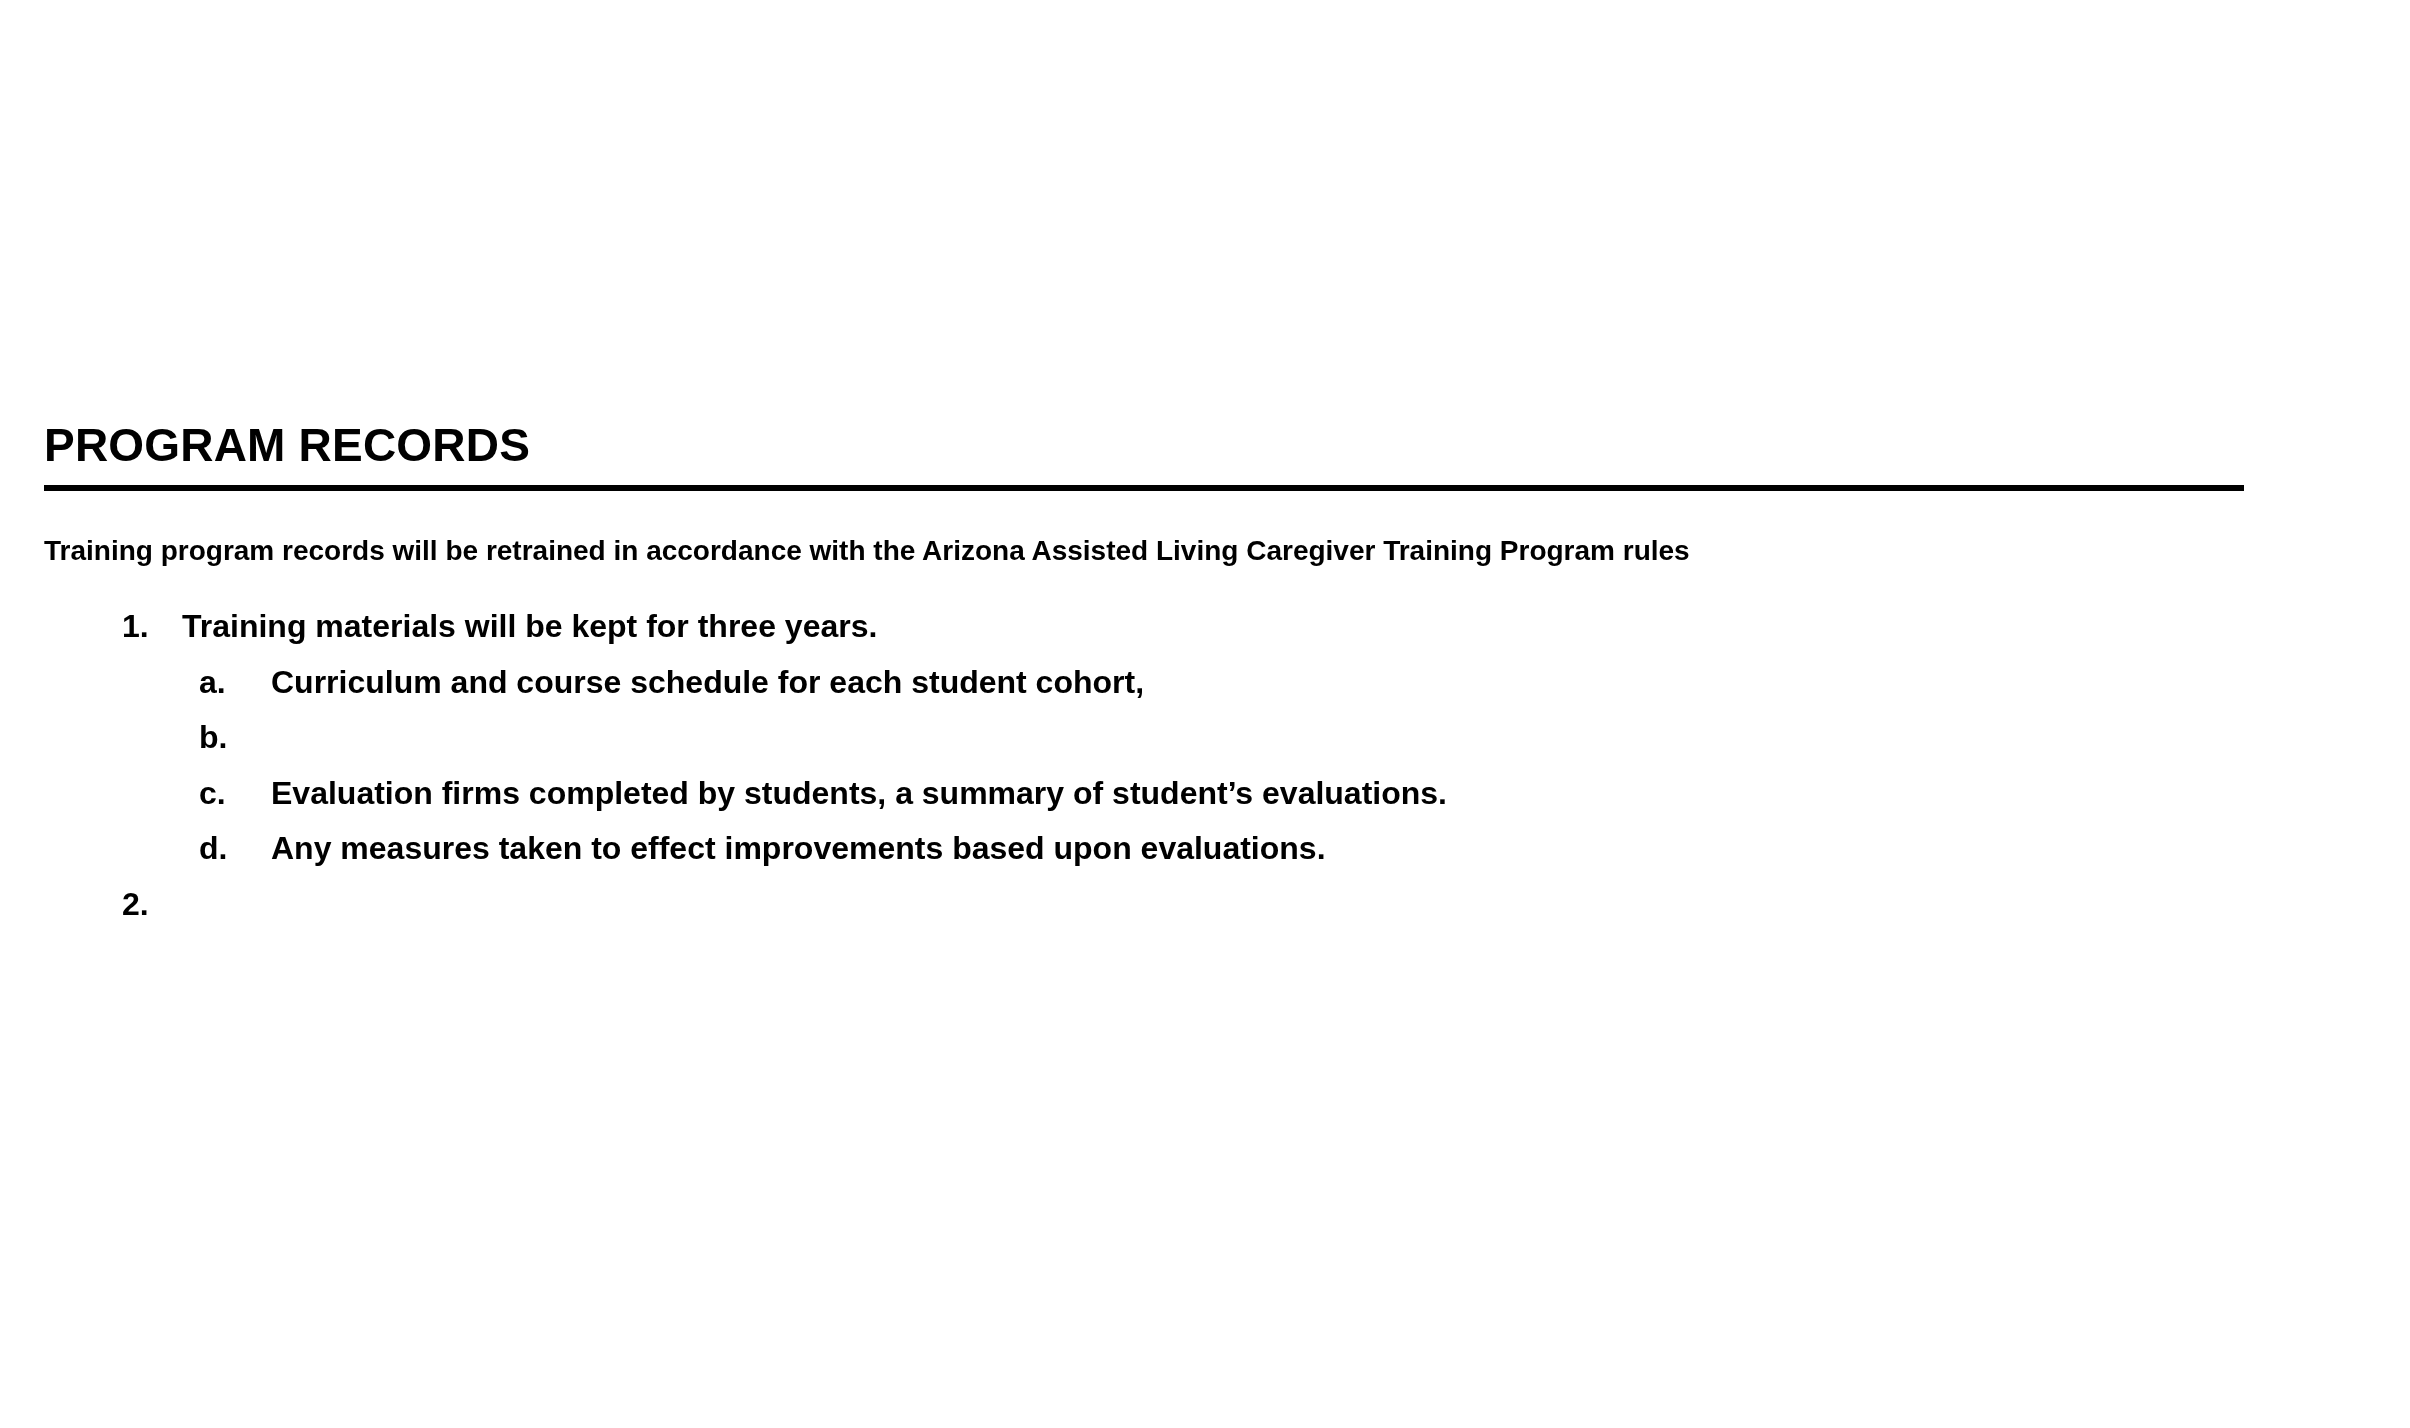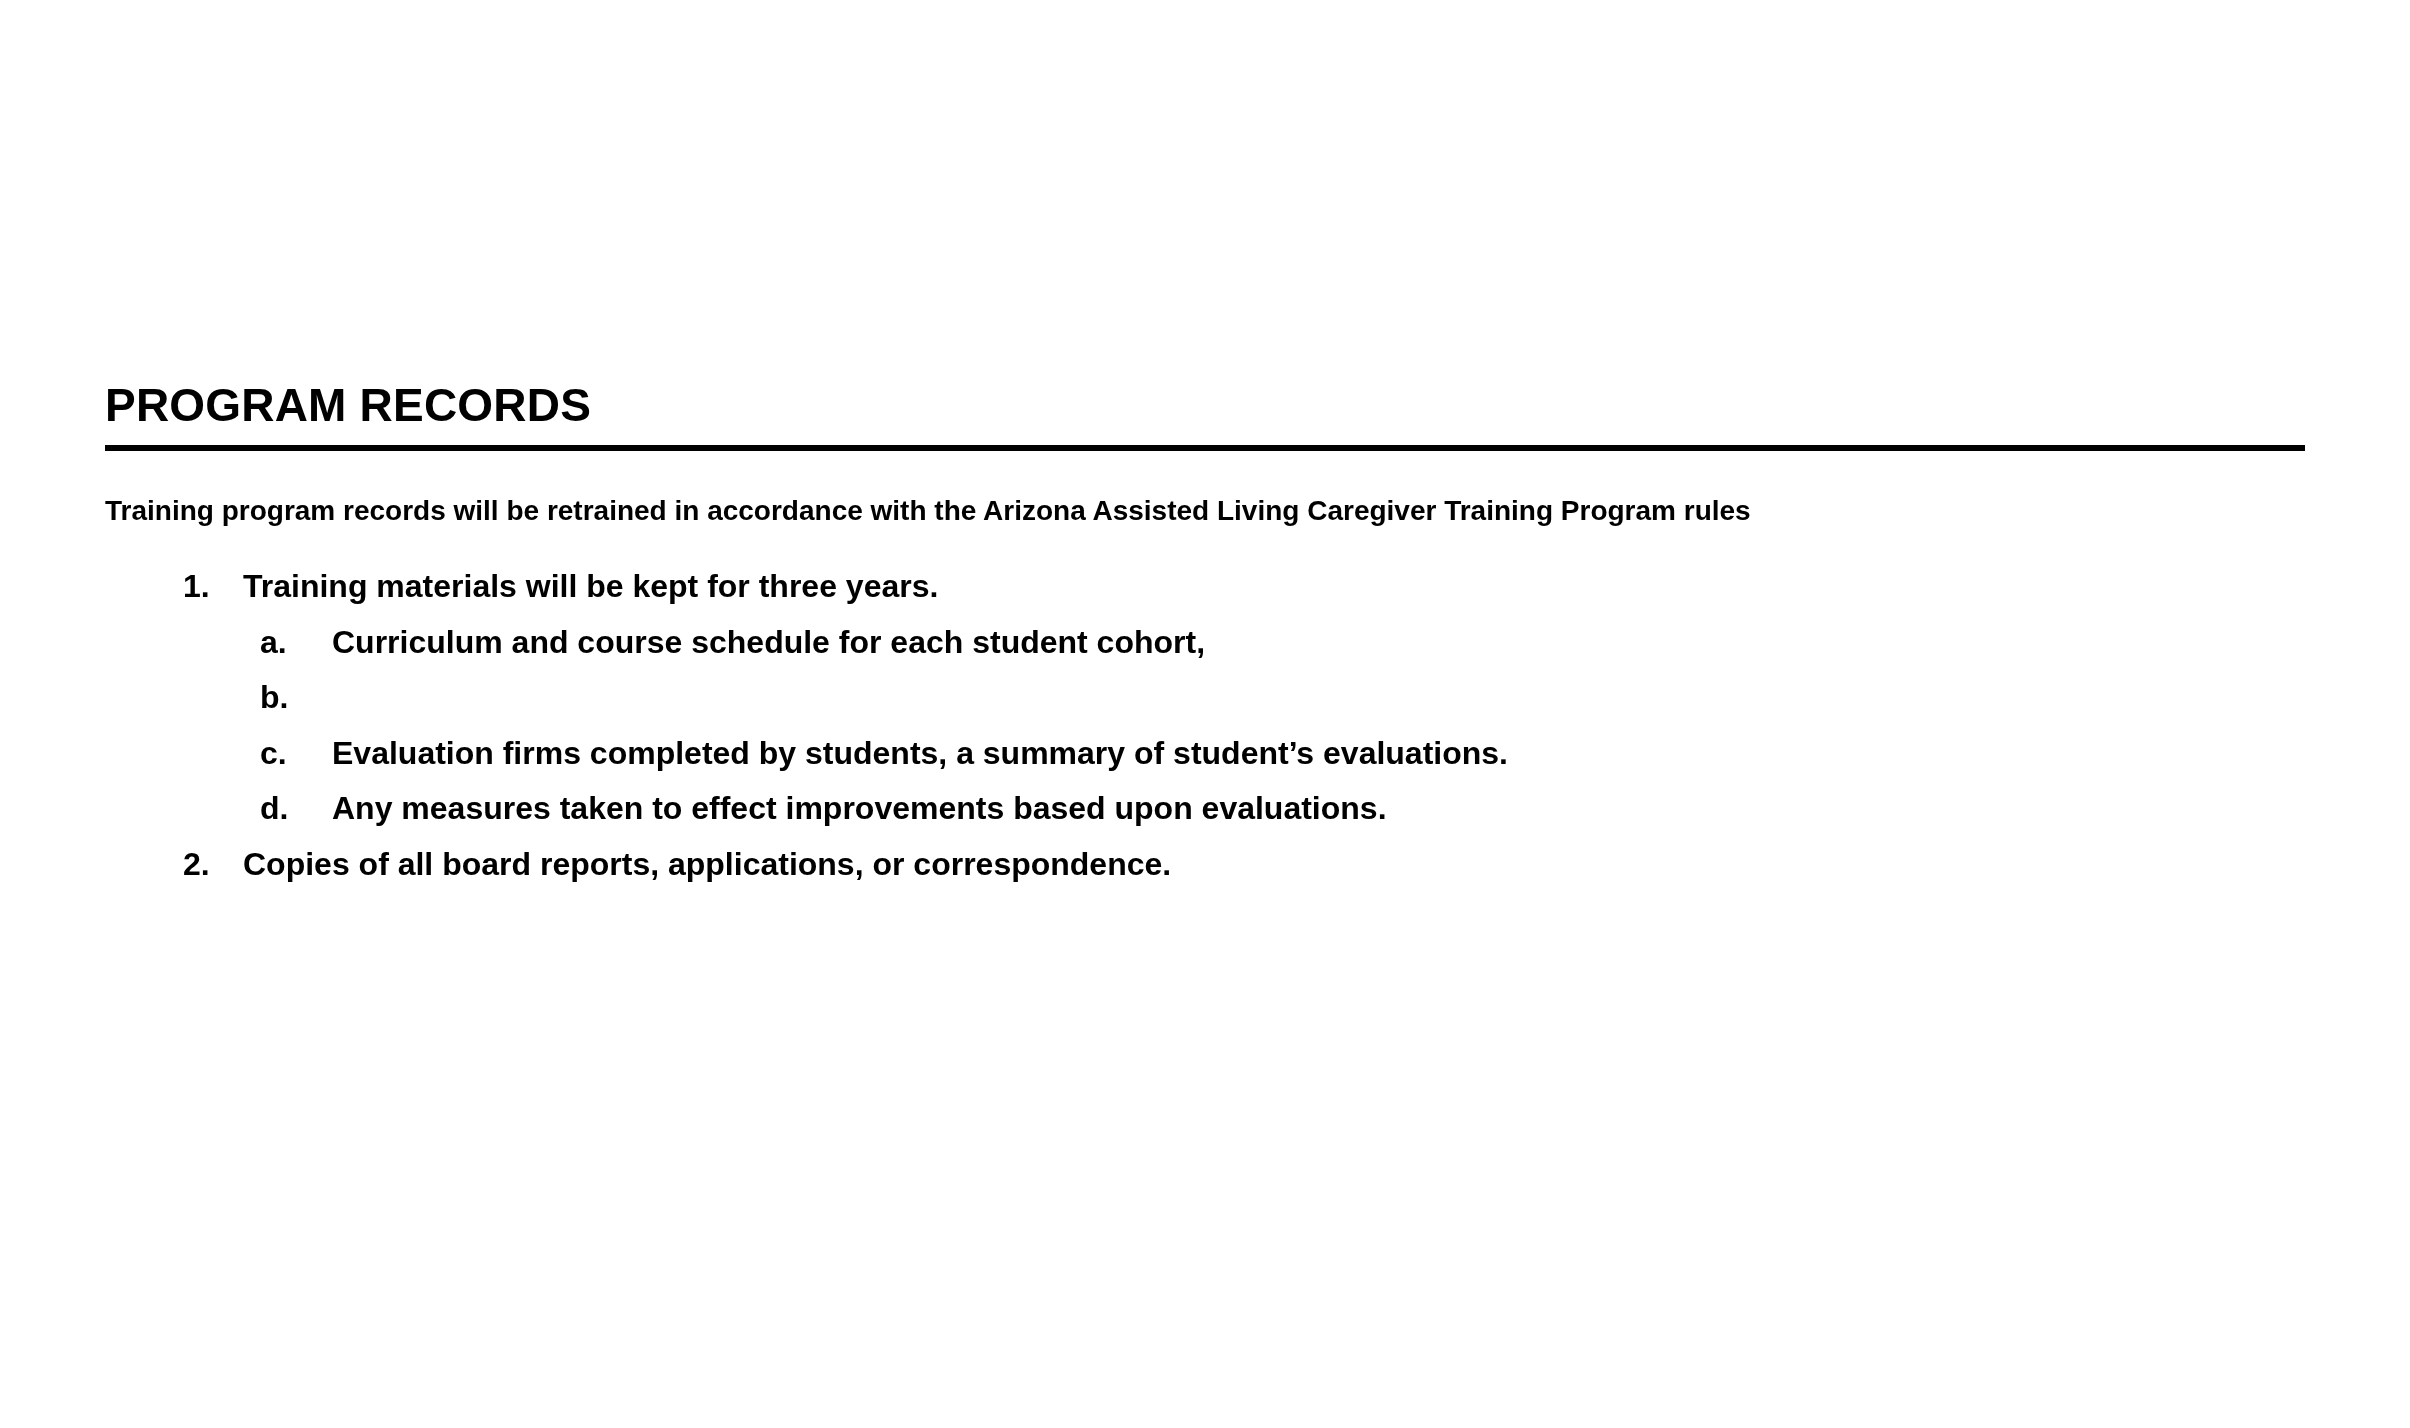--- a/index.html
+++ b/index.html
@@ -12,21 +12,22 @@
     height: 1428px;
     font-family: "Liberation Sans", sans-serif;
     color: #000000;
     overflow: hidden;
   }
   .page {
     position: relative;
     width: 2410px;
     height: 1172px;
     box-sizing: border-box;
-    padding: 0 105px;
+    padding: 0 44px;
+    margin-top: 40px;
   }
   .spacer-top {
     height: 380px;
   }
   .doc-title {
     font-size: 46px;
     font-weight: bold;
     letter-spacing: 0.2px;
     line-height: 1.1;
     margin: 0;
@@ -118,18 +119,17 @@
       <span class="text">Evaluation firms completed by students, a summary of student’s evaluations.</span>
     </div>
 
     <div class="li level2">
       <span class="marker">d.</span>
       <span class="text">Any measures taken to effect improvements based upon evaluations.</span>
     </div>
 
     <div class="li level1">
       <span class="marker">2.</span>
-      <span class="text">Copies of all board reports, applications, or correspondence.</span>
     </div>
 
   </div>
 
 </div>
 
 </body></html>

